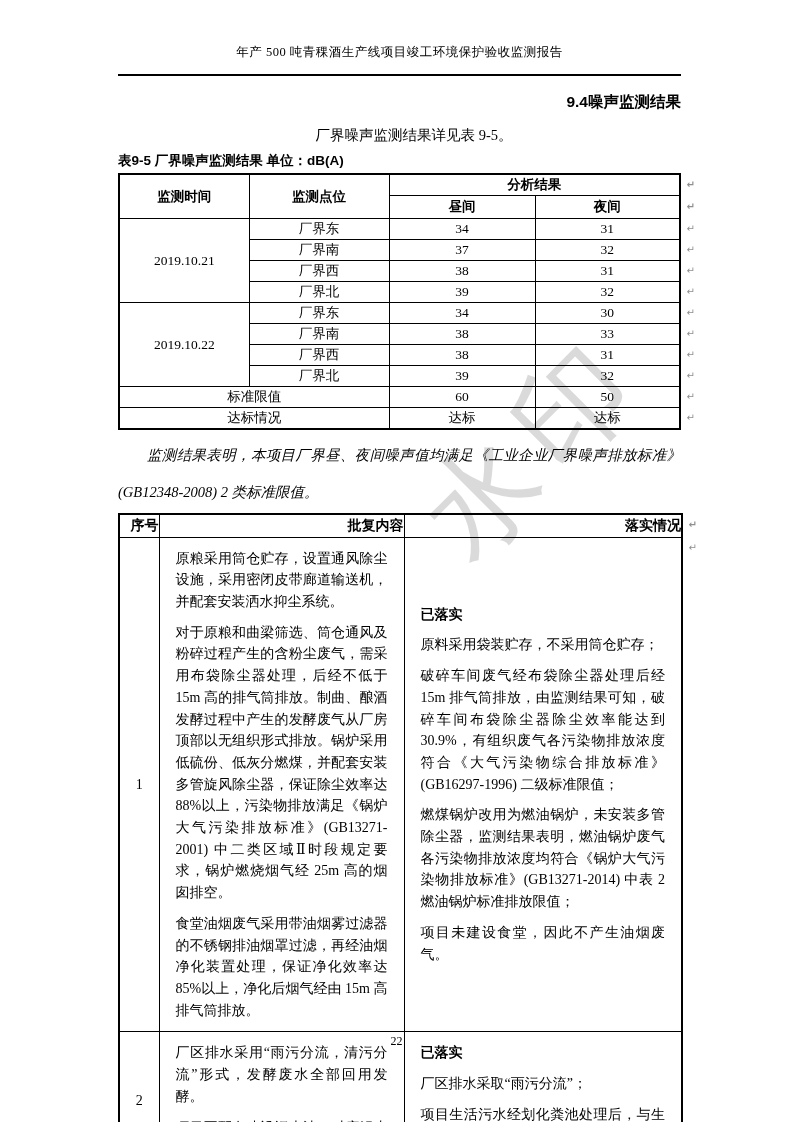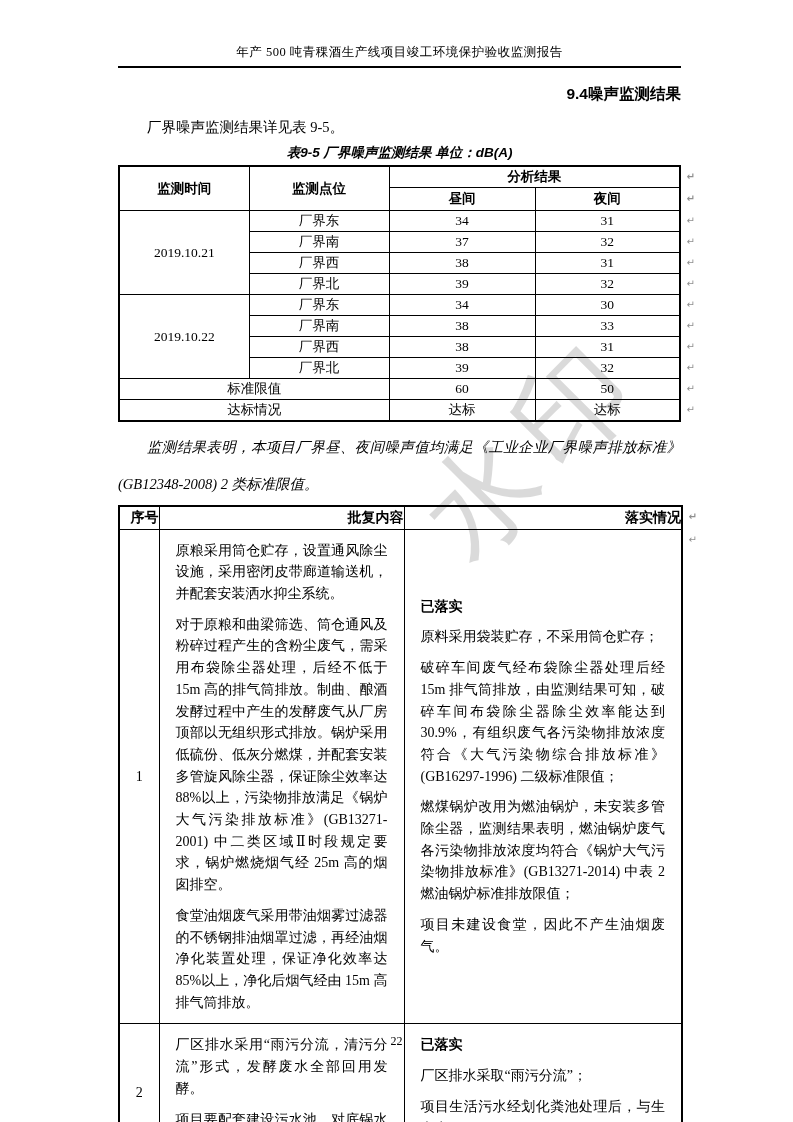--- a/index.html
+++ b/index.html
@@ -13,38 +13,38 @@
     position:absolute; left:388px; top:388px; width:290px; height:118px;
     line-height:118px; text-align:center; z-index:0;
     transform:rotate(-45deg);
     font-family:"Liberation Sans","DejaVu Sans",sans-serif;
     font-size:112px; letter-spacing:16px; color:#000; opacity:0.14;
     white-space:nowrap; pointer-events:none;
   }
   .content { position:absolute; left:118px; top:44px; width:563px; z-index:1; }
 
   .doc-header { border-bottom:2px solid #000; }
-  .doc-header-title { text-align:center; font-size:12.5px; padding-bottom:5px; letter-spacing:0.5px; }
+  .doc-header-title { text-align:center; font-size:12.5px; padding-bottom:13px; letter-spacing:0.5px; }
 
   h2.sec-heading {
     font-family:"Liberation Sans","DejaVu Sans",sans-serif;
     font-size:15.5px; font-weight:bold; margin:16px 0 0 0;text-align:right;
   }
   h2.sec-heading.second { margin-top:8px; }
 
-  p.intro { font-size:14.5px; margin:13px 0 7px 0; text-indent:2em; }
+  p.intro { font-size:14.5px; margin:13px 0 7px 0; text-indent:2em;text-align:center; }
   p.conclusion {
     font-size:14.5px; line-height:2.55; text-indent:2em; text-align:justify;
     margin:7px 0 2px 0;
     font-style:italic;
   }
 
   .tbl-caption {
-    text-align:center; font-family:"Liberation Sans","DejaVu Sans",sans-serif;
-    font-weight:bold; font-size:13.5px; margin:4px 0 3px 0;font-style:italic;
+    text-align:left; font-family:"Liberation Sans","DejaVu Sans",sans-serif;
+    font-weight:bold; font-size:13.5px; margin:4px 0 3px 0;
   }
 
   table.doc-table {
     border-collapse:collapse; width:100%; table-layout:fixed;
     border:2px solid #000;
   }
   table.doc-table td { border:1px solid #000; position:relative; }
 
   #table95 td { text-align:center; font-size:13.5px; padding:0 2px; height:20px; }
   #table95 td.hdr { font-family:"Liberation Sans","DejaVu Sans",sans-serif; font-weight:bold; }

